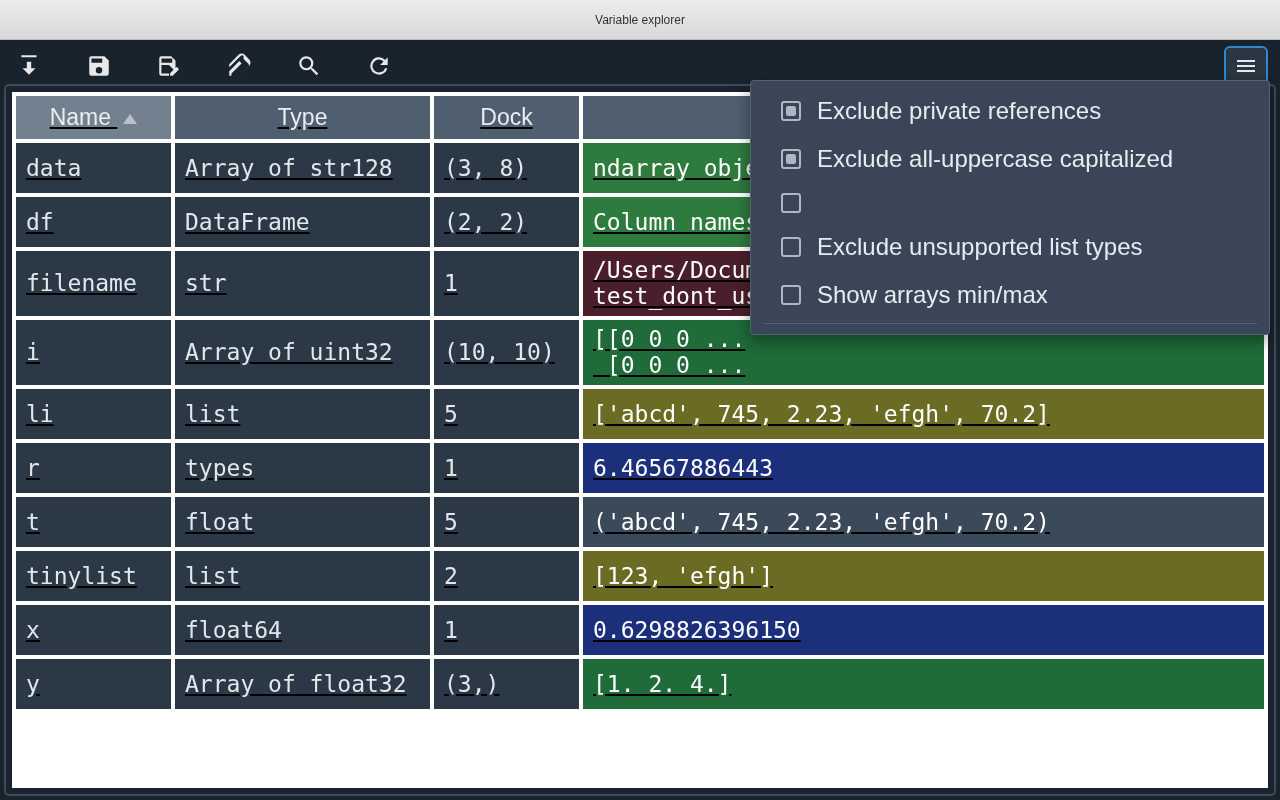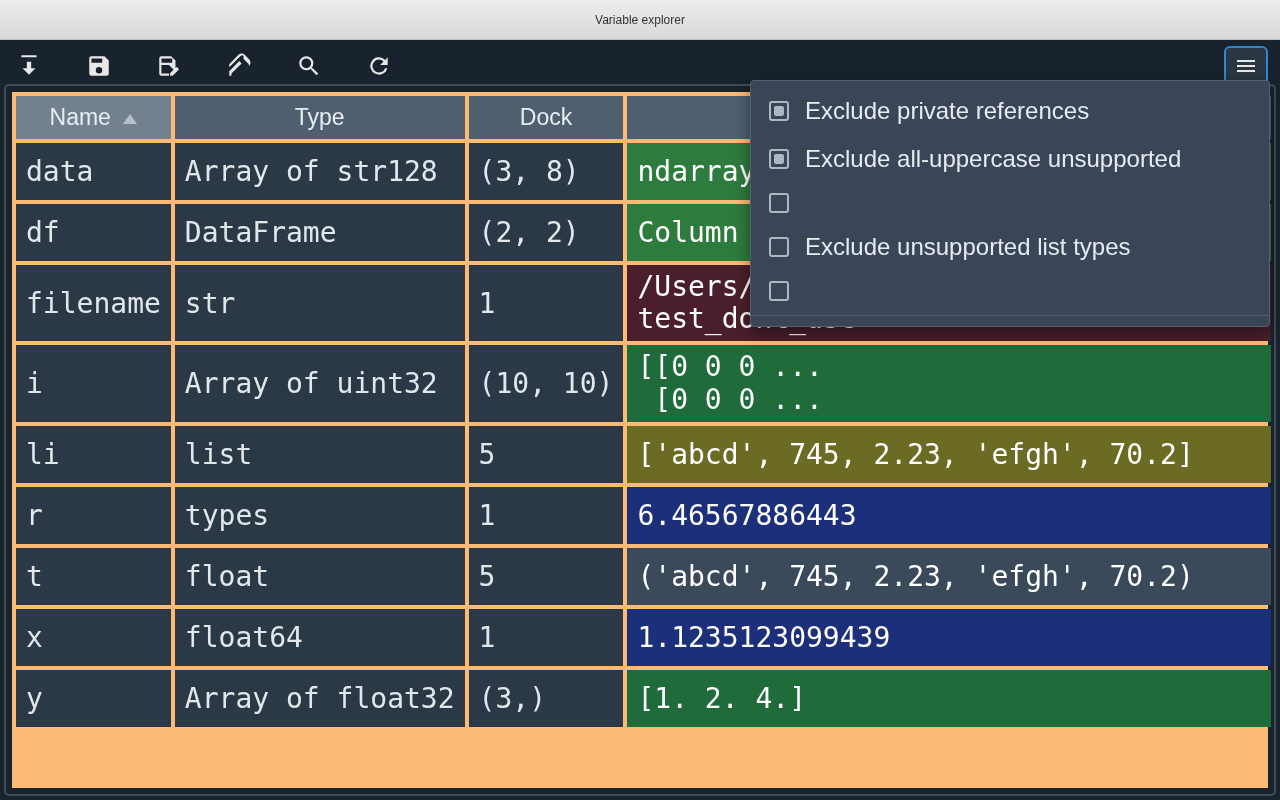--- a/index.html
+++ b/index.html
@@ -45,21 +45,22 @@
   .panel {
     position: absolute;
     top: 84px; left: 4px; right: 4px; bottom: 4px;
     border: 2px solid #414b57;
     border-radius: 5px;
     background: #19232d;
     overflow: hidden;
   }
   .panel-inner {
     position: absolute; inset: 6px;
-    background: #fdba74;
+    background: #ffffff;
+    text-decoration: underline;
   }
   table.vars {
     width: 100%;
     border-collapse: separate;
     border-spacing: 4px;
     font-size: 22px;
     color: #e2e7ec;
   }
   table.vars th {
     background: #505f70;
@@ -77,21 +78,21 @@
     width: 0; height: 0;
     border-left: 7px solid transparent;
     border-right: 7px solid transparent;
     border-bottom: 10px solid #b8c1cb;
     margin-left: 6px; vertical-align: middle;
   }
   table.vars td {
     background: #2b3947;
     padding: 12px 10px;
     font-family: "Menlo","Consolas",monospace;
-    font-size: 28px;
+    font-size: 23px;
     vertical-align: middle;
     white-space: pre;
   }
   td.val { color: #fff; }
   td.val.multi { line-height: 1.15; padding-top:6px; padding-bottom:6px; }
   .c-green  { background: #2e7b3e !important; }
   .c-green2 { background: #1f6b3a !important; }
   .c-olive  { background: #6b6b24 !important; }
   .c-maroon { background: #4a1f2b !important; }
   .c-navy   { background: #1c2f7a !important; }
@@ -102,21 +103,21 @@
   col.c-size { width: 145px; }
 
   
   .menu {
     position: absolute;
     top: 80px; right: 10px;
     width: 520px;
     background: #3a4657;
     border: 1px solid #55616f;
     border-radius: 4px;
-    padding: 6px 0;
+    padding: 6px 12px;
     box-shadow: 0 6px 16px rgba(0,0,0,.4);
     z-index: 50;
   }
   .menu-item {
     display: flex; align-items: center;
     gap: 16px;
     padding: 10px 18px;
     font-size: 24px;
     color: #e6ebf0;
     cursor: pointer;
@@ -266,51 +267,58 @@
             <td>1</td>
             <td class="val c-navy">6.46567886443</td>
           </tr>
           <tr>
             <td>t</td>
             <td>float</td>
             <td>5</td>
             <td class="val c-slate">('abcd', 745, 2.23, 'efgh', 70.2)</td>
           </tr>
           <tr>
+            <td>tinylist</td>
+            <td>list</td>
+            <td>2</td>
+            <td class="val c-olive">[123, 'efgh']</td>
+          </tr>
+          <tr>
             <td>x</td>
             <td>float64</td>
             <td>1</td>
-            <td class="val c-navy">1.1235123099439</td>
+            <td class="val c-navy">0.6298826396150</td>
           </tr>
           <tr>
             <td>y</td>
             <td>Array of float32</td>
             <td>(3,)</td>
             <td class="val c-green2">[1. 2. 4.]</td>
           </tr>
         </tbody>
     </table>
   </div>
 </div>
 
 <div class="menu">
   <div id="menu-items">
       <div class="menu-item">
         <span class="check on"></span>
         <span>Exclude private references</span>
       </div>
       <div class="menu-item">
         <span class="check on"></span>
-        <span>Exclude all-uppercase unsupported</span>
+        <span>Exclude all-uppercase capitalized</span>
       </div>
       <div class="menu-item">
         <span class="check"></span>
       </div>
       <div class="menu-item">
         <span class="check"></span>
         <span>Exclude unsupported list types</span>
       </div>
       <div class="menu-item">
         <span class="check"></span>
+        <span>Show arrays min/max</span>
       </div>
     </div>
   <div class="menu-sep"></div>
 </div>
 
 </body></html>

